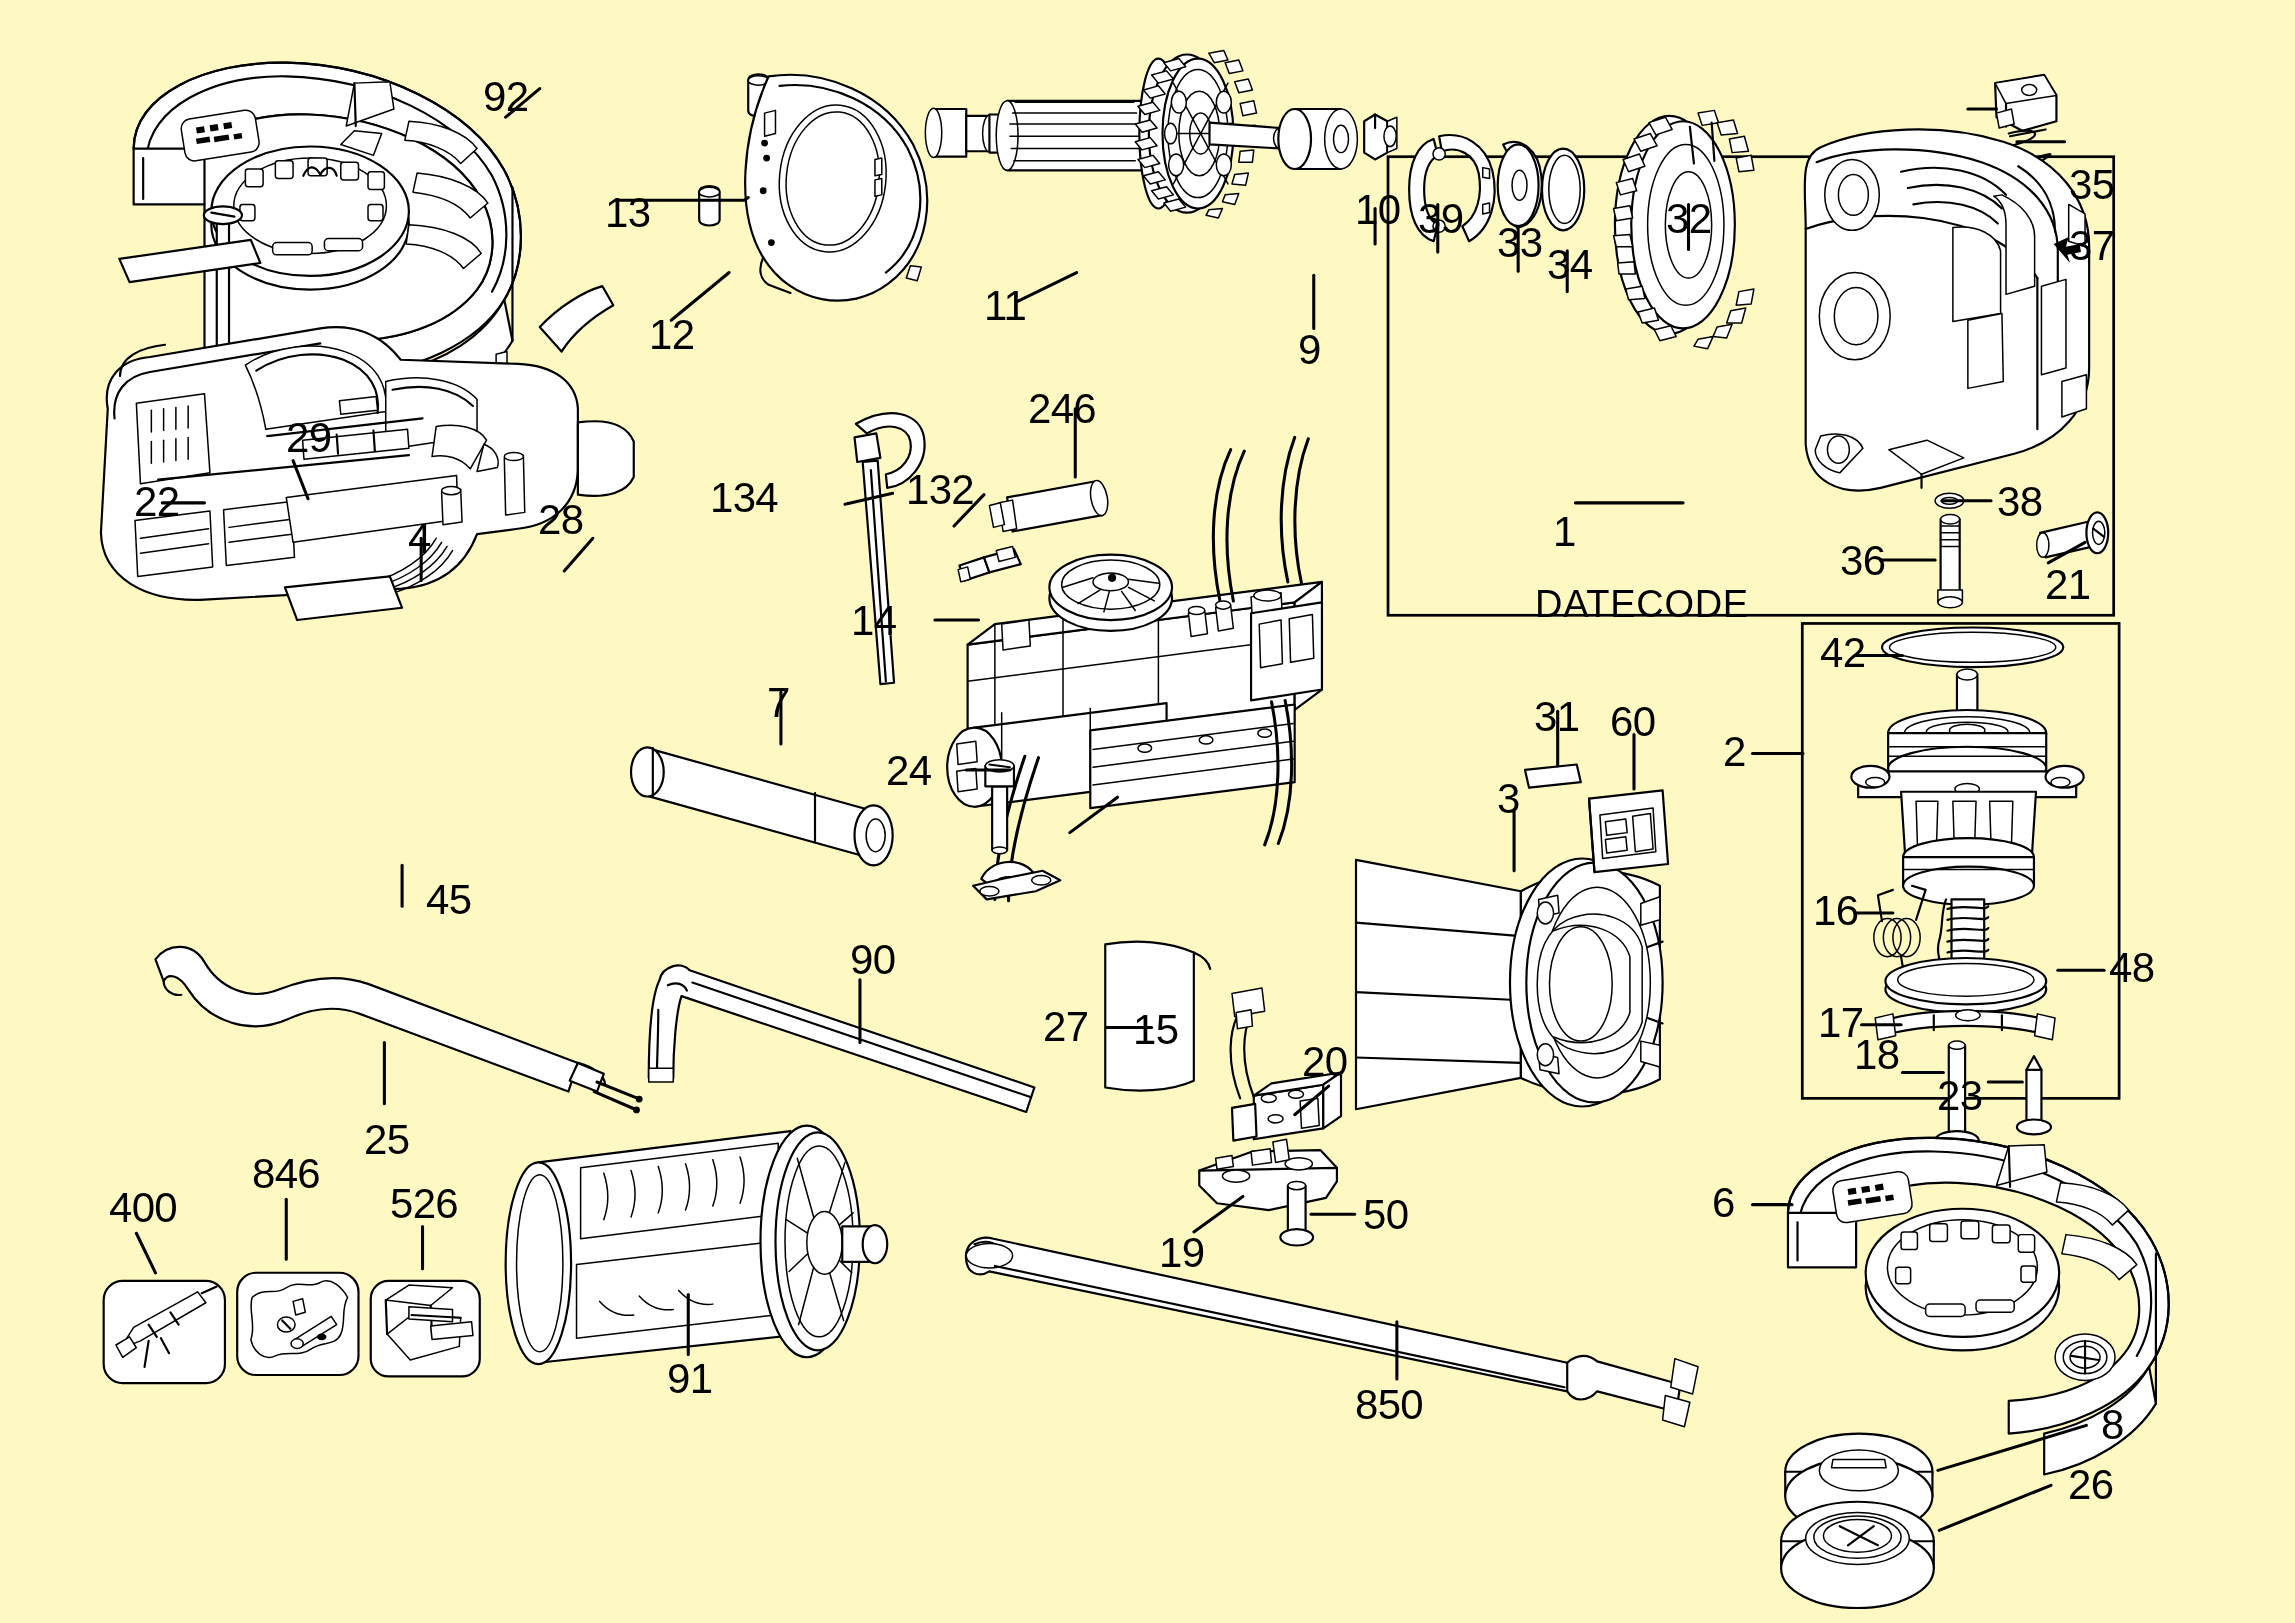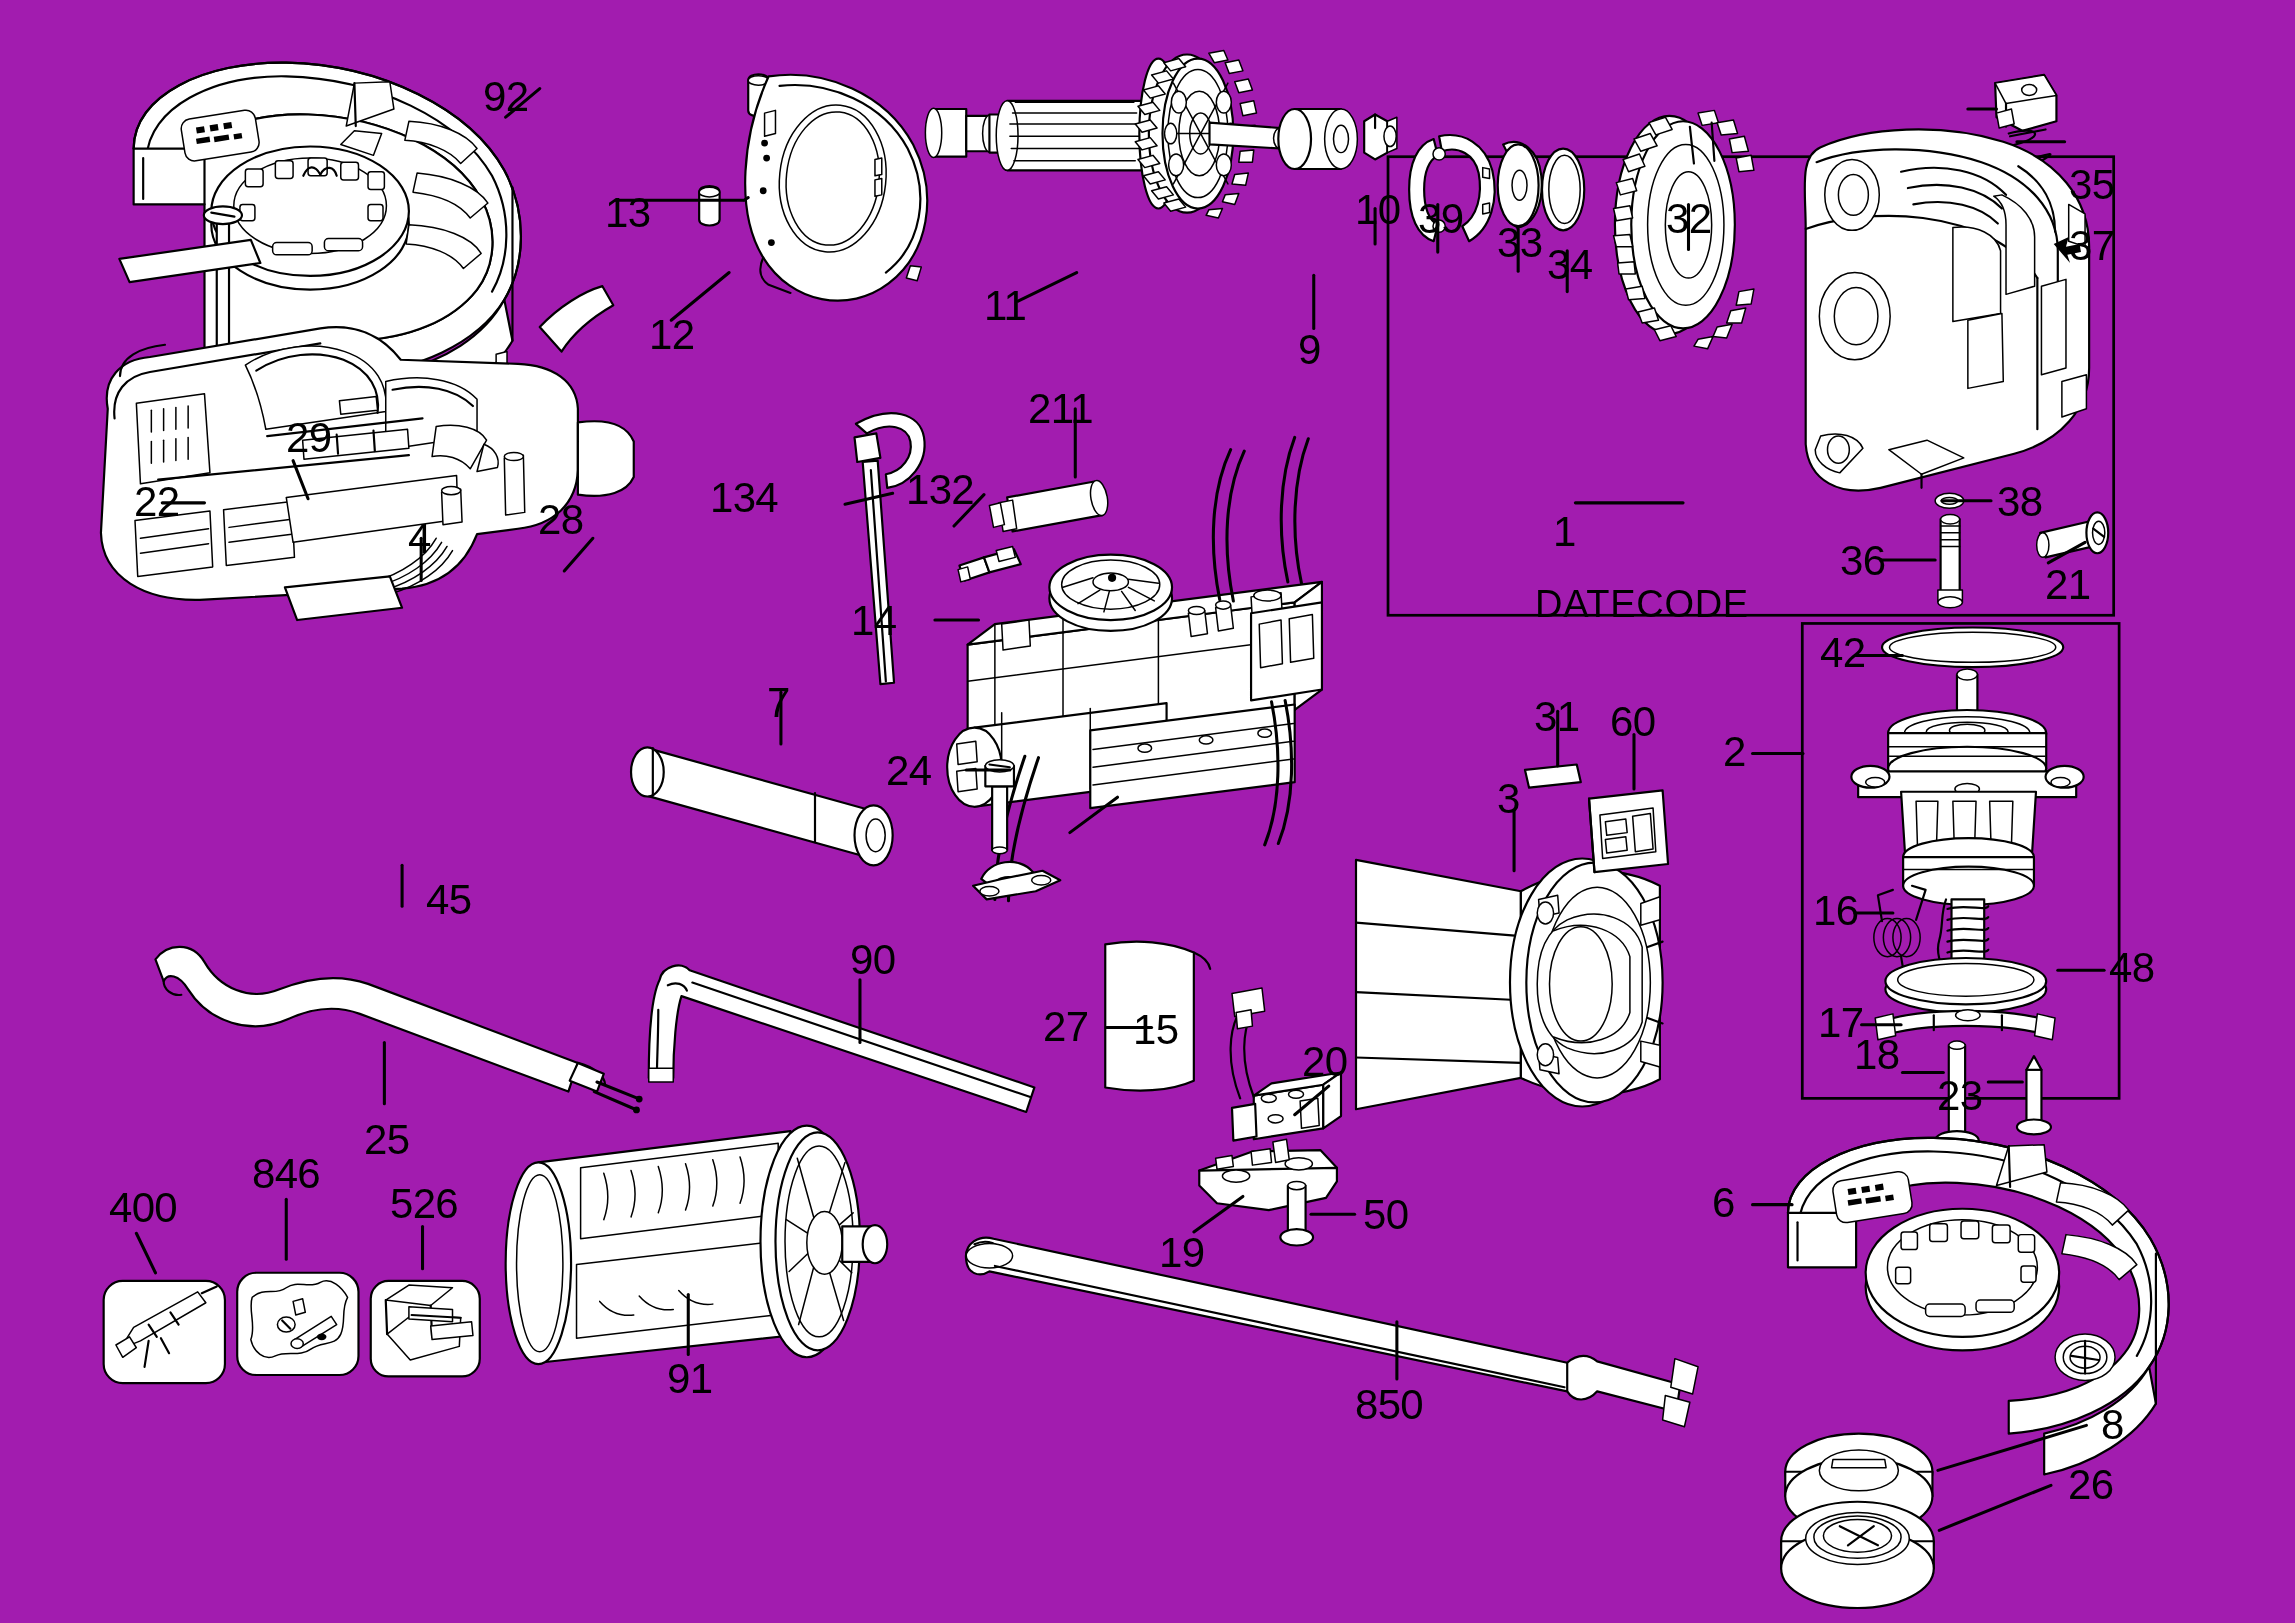--- a/index.html
+++ b/index.html
@@ -1,21 +1,21 @@
 <!DOCTYPE html>
 <html style="font-size:11px"><head>
 <meta charset="utf-8">
 <title>Angle Grinder Exploded Parts Diagram</title>
 <style>
   html,body{margin:0;padding:0;background:#ffffff;}
   body{font-family:"Liberation Sans", sans-serif;}
   #sheet{
     position:relative;
     width:2295px;height:1623px;
-    background:#a21caf;
+    background:#fef9c3;
     overflow:hidden;
   }
   #sheet svg{position:absolute;left:0;top:0;width:2295px;height:1623px;}
 
   .callout{
     position:absolute;
     font-family:"Liberation Sans", sans-serif;
     font-size:42px;
     font-weight:400;
     color:#000;
@@ -962,21 +962,21 @@
   <div class="callout" style="left:1840px; top:540px;">36</div>
   <div class="callout" style="left:2045px; top:564px;">21</div>
   <div class="callout" style="left:134px;  top:481px;">22</div>
   <div class="callout" style="left:286px;  top:417px;">29</div>
   <div class="callout" style="left:408px;  top:518px;">4</div>
   <div class="callout" style="left:538px;  top:499px;">28</div>
   <div class="callout" style="left:426px;  top:879px;">45</div>
   <div class="callout" style="left:767px; top:682px;">7</div>
   <div class="callout" style="left:710px; top:477px;">134</div>
   <div class="callout" style="left:906px; top:469px;">132</div>
-  <div class="callout" style="left:1028px; top:388px;">211</div>
+  <div class="callout" style="left:1028px; top:388px;">246</div>
   <div class="callout" style="left:851px; top:600px;">14</div>
   <div class="callout" style="left:886px; top:750px;">24</div>
   <div class="callout" style="left:1133px; top:1009px;">15</div>
   <div class="callout" style="left:364px;  top:1119px;">25</div>
   <div class="callout" style="left:842px; top:939px;margin-left:8px;">90</div>
   <div class="callout" style="left:667px;  top:1358px;">91</div>
   <div class="callout" style="left:109px;  top:1187px;">400</div>
   <div class="callout" style="left:252px;  top:1153px;">846</div>
   <div class="callout" style="left:390px;  top:1183px;">526</div>
   <div class="callout" style="left:1355px; top:1384px;">850</div>

